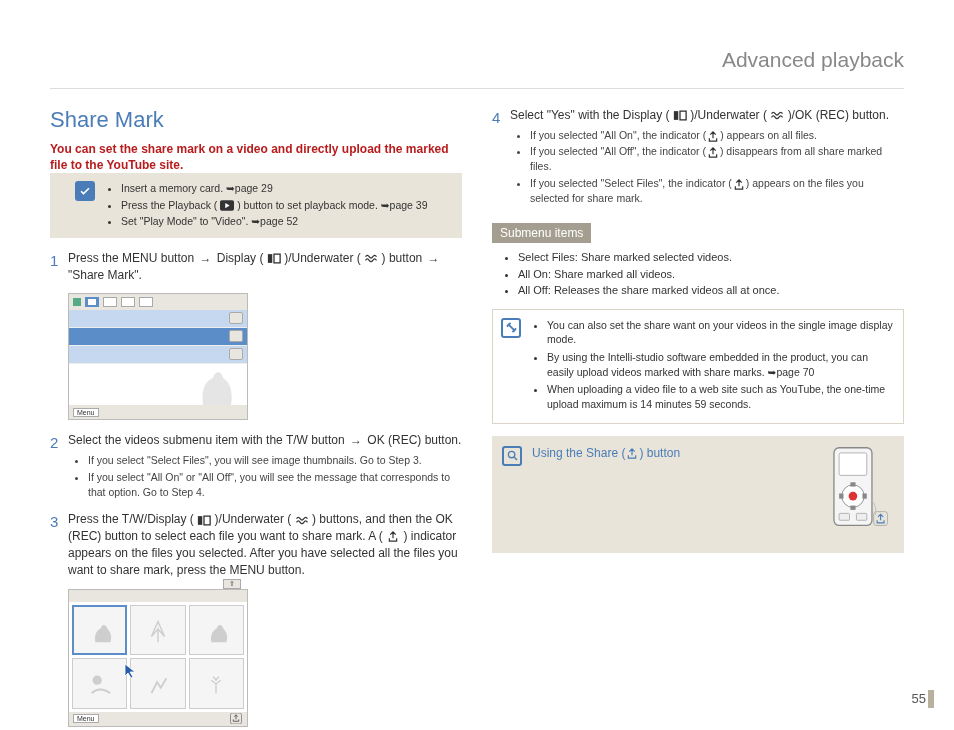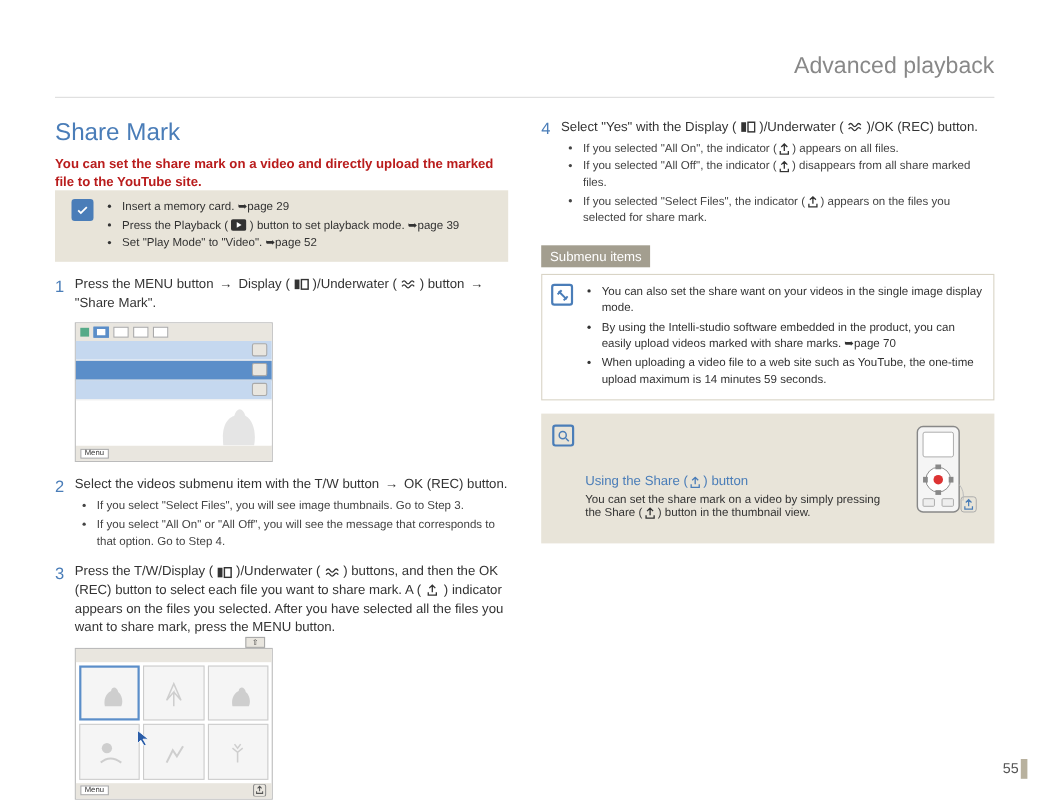--- a/index.html
+++ b/index.html
@@ -28,21 +28,21 @@
     color: #4a7db8;
     font-size: 22px;
     font-weight: 400;
     margin-bottom: 8px;
   }
   .intro { font-size: 12px; color: #b91c1c; line-height: 1.35; margin-bottom: 0; font-weight: bold; }
   .prereq-box {
     background: #e8e4d9;
     display: flex;
     align-items: flex-start;
-    padding: 8px 15px;
+    padding: 8px 25px;
     margin-bottom: 12px;
     font-size: 10.5px;
     color: #333;
   }
   .prereq-icon {
     width: 20px; height: 20px; background: #4a7db8; border-radius: 3px;
     margin-right: 10px; flex-shrink: 0; display:flex; align-items:center; justify-content:center;
   }
   .prereq-icon svg { width: 12px; height: 12px; fill: #fff; }
   .prereq-box ul { list-style: disc; padding-left: 16px; }
@@ -85,21 +85,21 @@
   }
   .note-icon { width:20px;height:20px; border:2px solid #4a7db8; border-radius:3px; display:flex;align-items:center;justify-content:center; margin-right:10px; flex-shrink:0;}
   .note-icon svg{ width:11px; height:11px; stroke:#4a7db8; fill:none; stroke-width:2;}
   .note-box ul { list-style: disc; padding-left: 16px; line-height:1.4;}
   .note-box li { margin-bottom:3px;}
   .tip-box {
     background: #e8e4d9; padding: 10px; display:flex; gap:10px; font-size:10.5px;
   }
   .tip-icon { width:20px;height:20px; border:2px solid #4a7db8; border-radius:3px; display:flex;align-items:center;justify-content:center; flex-shrink:0;}
   .tip-icon svg { width:11px;height:11px; fill:#4a7db8;}
-  .tip-body { flex:1;margin-top:44px; }
+  .tip-body { flex:1; }
   .tip-title { color:#4a7db8; font-size:12px; margin-bottom:4px;}
   .tip-device { width:70px; flex-shrink:0;}
   .device-svg { width:70px; height:95px;}
   .page-num { position:absolute; bottom: 24px; right: 28px; font-size: 13px; color:#555; }
   .page-num-bar { position:absolute; bottom: 22px; right: 20px; width: 6px; height: 18px; background:#b8b19e;}
   b{font-weight:normal;text-align:center;}
   .ref-arrow{display:inline-block;}
 </style>
 </head>
 <body>
@@ -313,20 +313,25 @@
           <li><span>If you selected "</span><b>Select Files</b><span>", the indicator (</span><span class="inline-icon">
                 <svg viewBox="0 0 12 12">
                   <path d="M6 1 L6 8 M3 4 L6 1 L9 4 M2 8 v3 h8 v-3" fill="none" stroke="#333" stroke-width="1.3"></path>
                 </svg>
               </span><span>) appears on the files you selected for share mark.</span></li>
         </ul>
       </div>
     </div>
 
     <div class="submenu-header">Submenu items</div>
+    <ul class="bullet-list">
+      <li><b>Select Files</b><span>: Share marked selected videos.</span></li>
+      <li><b>All On</b><span>: Share marked all videos.</span></li>
+      <li><b>All Off</b><span>: Releases the share marked videos all at once.</span></li>
+    </ul>
 
     <div class="note-box">
       <div class="note-icon">
           <svg viewBox="0 0 12 12">
             <path d="M2 2 L10 10 M5 1 L1 5 M11 7 L7 11"></path>
           </svg>
         </div>
       <ul>
         <li>You can also set the share want on your videos in the single image display mode.</li>
         <li><span>By using the Intelli-studio software embedded in the product, you can easily upload videos marked with share marks. </span><span class="ref-arrow">➥</span><span>page 70</span></li>
@@ -341,27 +346,20 @@
             <line x1="8" y1="8" x2="11" y2="11" stroke="#4a7db8" stroke-width="1.5"></line>
           </svg>
         </div>
       <div class="tip-body">
         <div class="tip-title">
           <span>Using the Share (</span><span class="inline-icon">
               <svg viewBox="0 0 12 12">
                 <path d="M6 1 L6 8 M3 4 L6 1 L9 4 M2 8 v3 h8 v-3" fill="none" stroke="#4a7db8" stroke-width="1.3"></path>
               </svg>
             </span><span>) button</span>
-        </div>
-        <div>
-          <span>You can set the share mark on a video by simply pressing the </span><b>Share</b><span> (</span><span class="inline-icon">
-              <svg viewBox="0 0 12 12">
-                <path d="M6 1 L6 8 M3 4 L6 1 L9 4 M2 8 v3 h8 v-3" fill="none" stroke="#333" stroke-width="1.3"></path>
-              </svg>
-            </span><span>) button in the thumbnail view.</span>
         </div>
       </div>
       <div class="tip-device">
         <svg class="device-svg" viewBox="0 0 70 110">
           <rect x="6" y="2" width="44" height="90" rx="6" fill="#f5f5f5" stroke="#888" stroke-width="1.5"></rect>
           <rect x="12" y="8" width="32" height="26" rx="2" fill="#fff" stroke="#aaa"></rect>
           <circle cx="28" cy="58" r="13" fill="#fff" stroke="#888"></circle>
           <circle cx="28" cy="58" r="5" fill="#d33"></circle>
           <rect x="25" y="42" width="6" height="5" fill="#888"></rect>
           <rect x="25" y="69" width="6" height="5" fill="#888"></rect>

